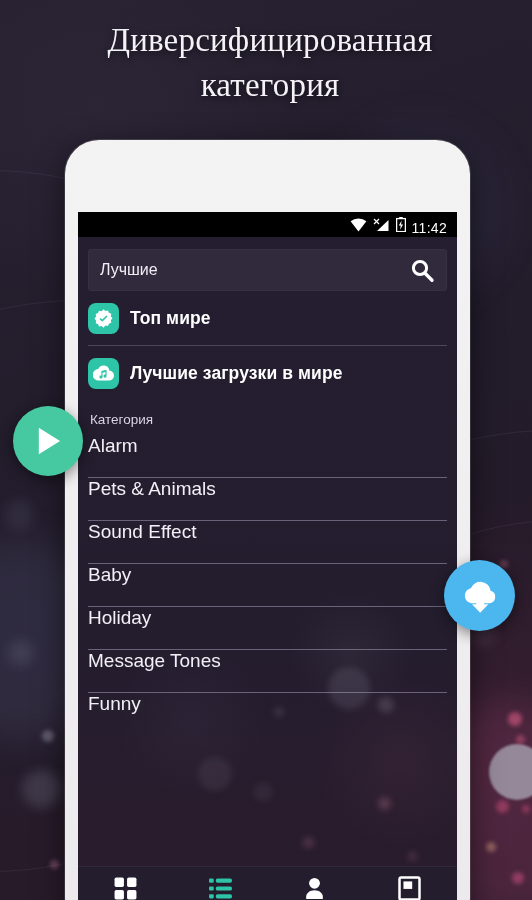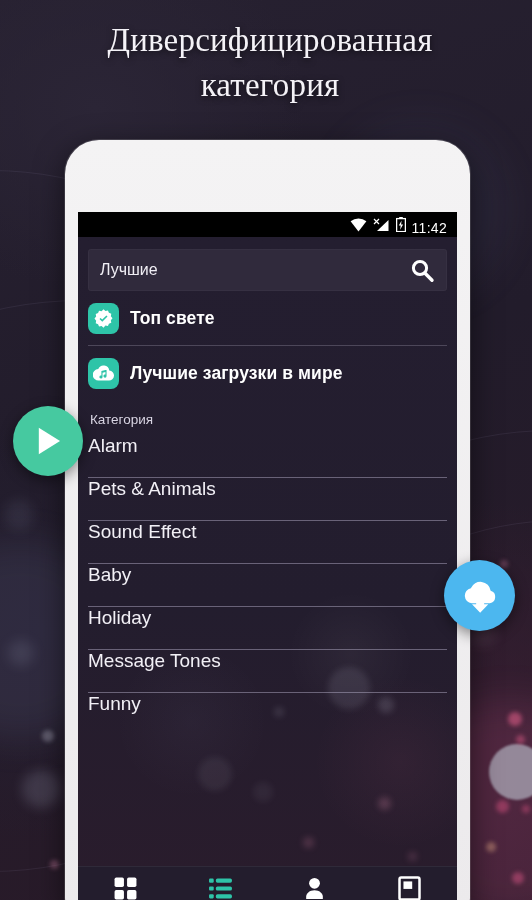--- a/index.html
+++ b/index.html
@@ -223,21 +223,21 @@
 
       <div id="quicklist">
 
         <div class="qrow">
           <span class="qicon">
             <svg width="21" height="21" viewBox="0 0 24 24">
               <path fill="#ffffff" d="M12 1.4l2.2 1.9 2.9-.5 1.1 2.7 2.7 1.1-.5 2.9 1.9 2.2-1.9 2.2.5 2.9-2.7 1.1-1.1 2.7-2.9-.5L12 22.6l-2.2-1.9-2.9.5-1.1-2.7-2.7-1.1.5-2.9L1.7 12l1.9-2.2-.5-2.9 2.7-1.1 1.1-2.7 2.9.5z"></path>
               <path fill="#2ec4a8" d="M10.6 15.8l-3.2-3.2 1.3-1.3 1.9 1.9 4.7-4.7 1.3 1.3z"></path>
             </svg>
           </span>
-          <span class="qlabel">Топ свете</span>
+          <span class="qlabel">Топ мире</span>
         </div>
 
 
 
         <div class="qrow">
           <span class="qicon">
             <svg width="21" height="21" viewBox="0 0 24 24">
               <path fill="#ffffff" d="M18.6 8.6a6.6 6.6 0 0 0-12.6-1.7A4.9 4.9 0 0 0 6.6 20h11.4a5.7 5.7 0 0 0 .6-11.4z"></path>
               <path fill="#2ec4a8" d="M14.2 8.1l-4.6 1.1v5.1a1.8 1.8 0 1 0 1.3 1.7V11l3.3-.8v3a1.8 1.8 0 1 0 1.3 1.7V8.1z"></path>
             </svg>

